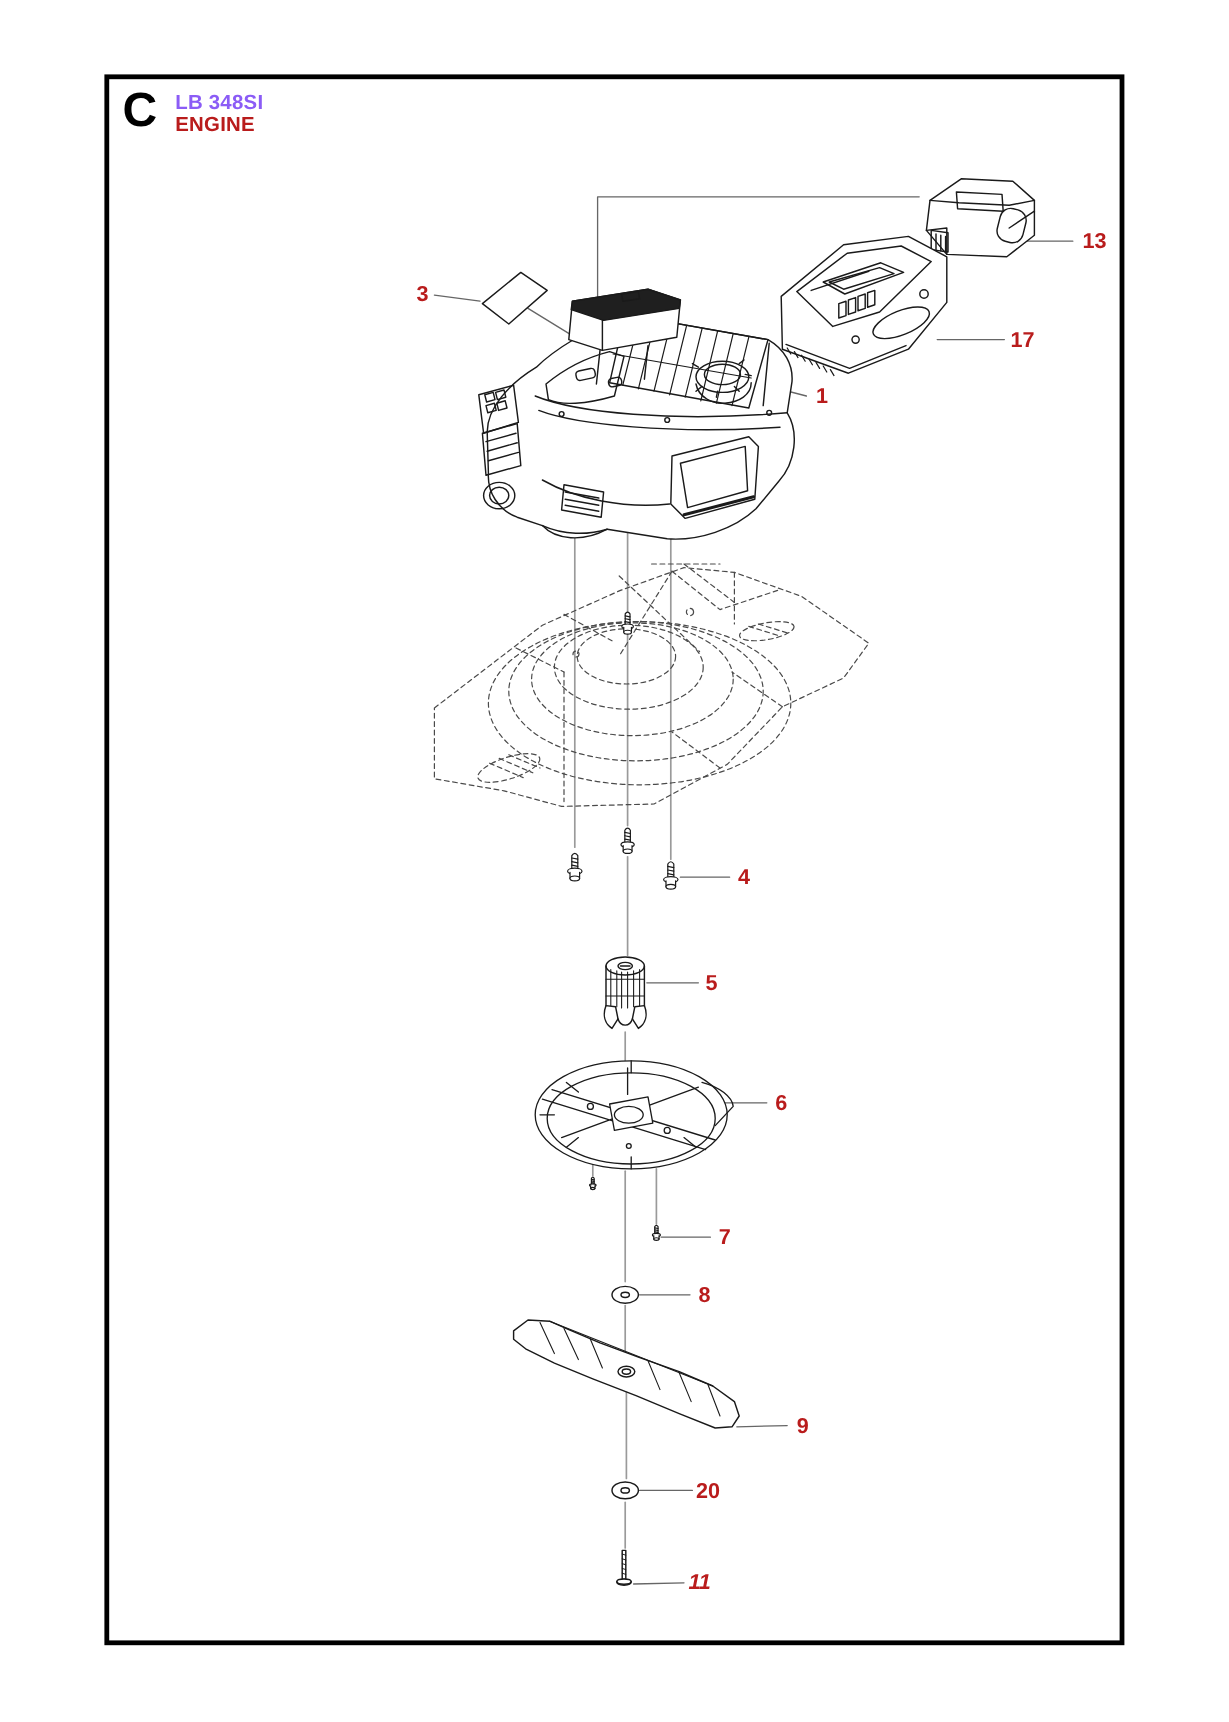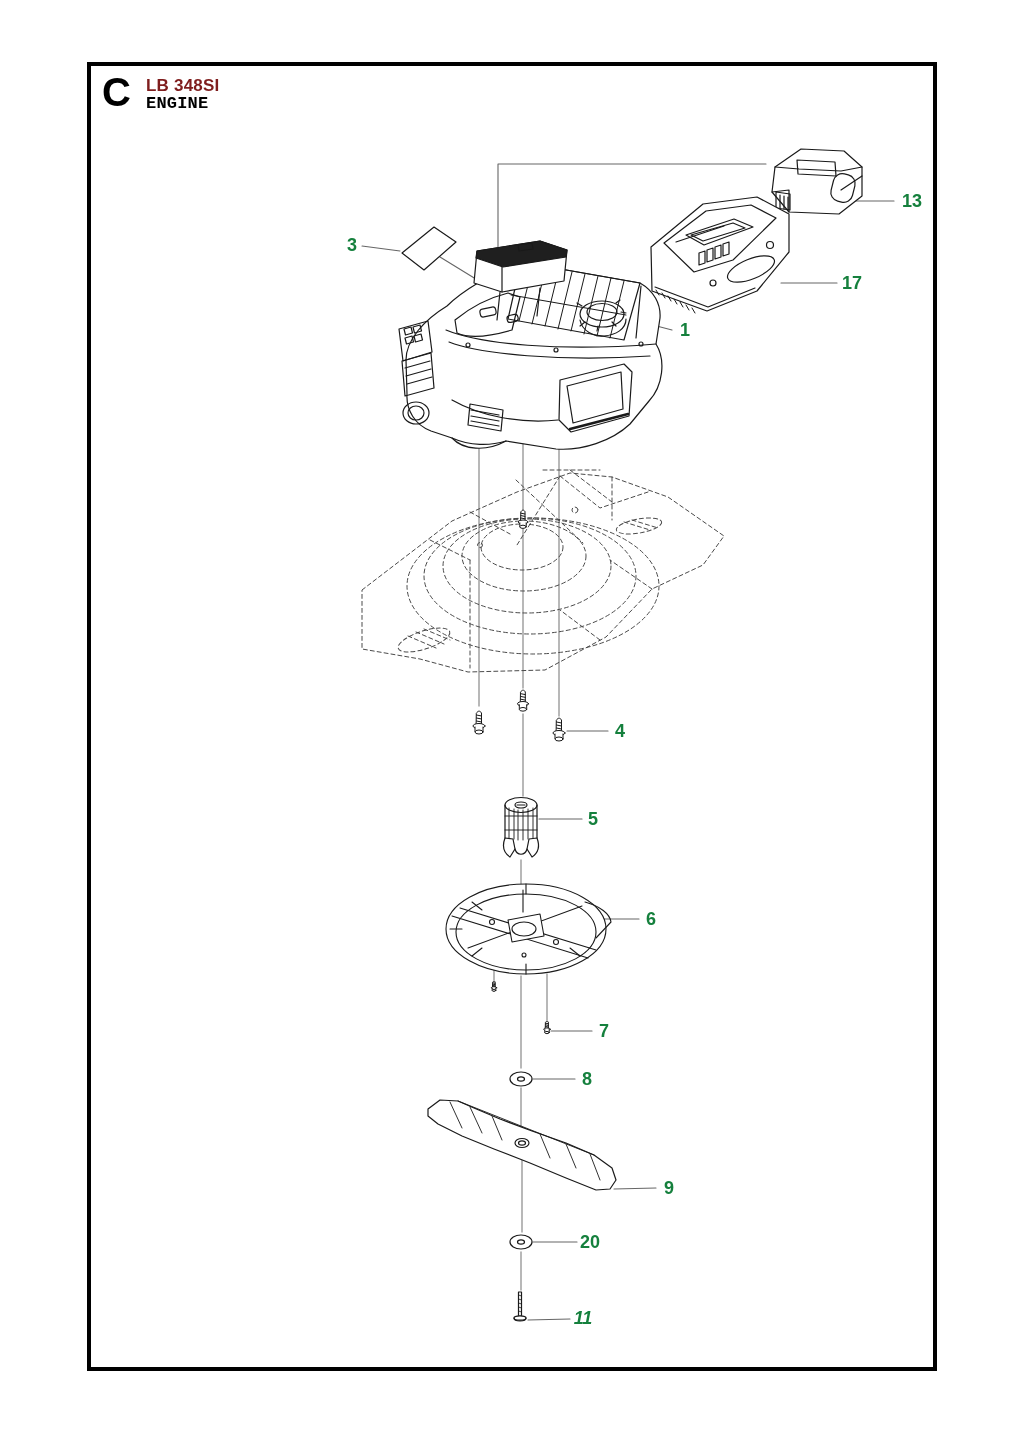--- a/index.html
+++ b/index.html
@@ -2,24 +2,24 @@
 <html><head>
 <meta charset="utf-8">
 <style>
   html,body{margin:0;padding:0;background:#fff;}
   #page{position:relative;width:1024px;height:1435px;background:#fff;
         font-family:"Liberation Sans",sans-serif;overflow:hidden;}
   .frame{position:absolute;left:87px;top:62px;width:850px;height:1309px;
          border:4px solid #000;box-sizing:border-box;}
   .svg-layer{position:absolute;left:0;top:0;width:1024px;height:1435px;}
   .hdr-c{position:absolute;left:102px;top:72px;font-size:40px;font-weight:bold;color:#000;line-height:1;}
-  .hdr-model{position:absolute;left:146px;top:77px;font-size:17px;font-weight:bold;color:#7f1d1d;line-height:18px;letter-spacing:.2px;}
-  .hdr-title{position:absolute;left:146px;top:95px;font-size:17px;font-weight:bold;color:#000000;line-height:18px;letter-spacing:.2px;font-family:Liberation Mono, monospace;}
+  .hdr-model{position:absolute;left:146px;top:77px;font-size:17px;font-weight:bold;color:#8b5cf6;line-height:18px;letter-spacing:.2px;}
+  .hdr-title{position:absolute;left:146px;top:95px;font-size:17px;font-weight:bold;color:#b91c1c;line-height:18px;letter-spacing:.2px;}
   .callout{position:absolute;transform:translate(-50%,-50%);
-           font-size:18px;font-weight:bold;color:#15803d;line-height:1;}
+           font-size:18px;font-weight:bold;color:#b91c1c;line-height:1;}
 </style>
 </head>
 <body>
 
 <div id="page">
 
   <div class="frame"></div>
 
   <div class="hdr-c">C</div>
   <div class="hdr-model">LB 348SI</div>

